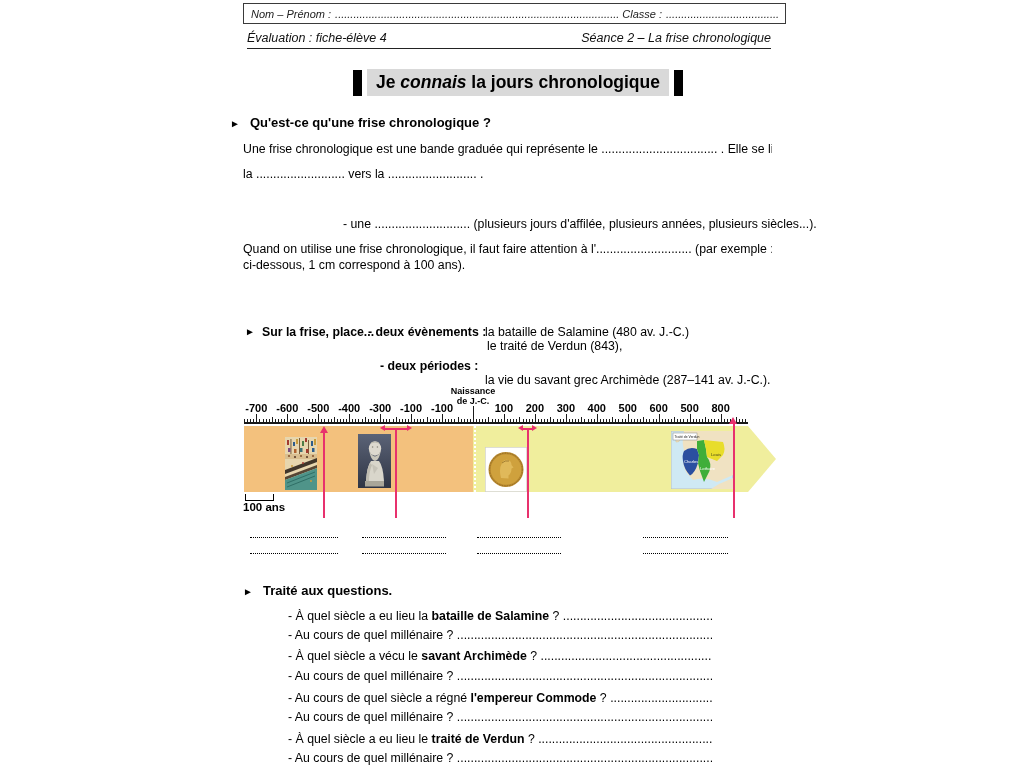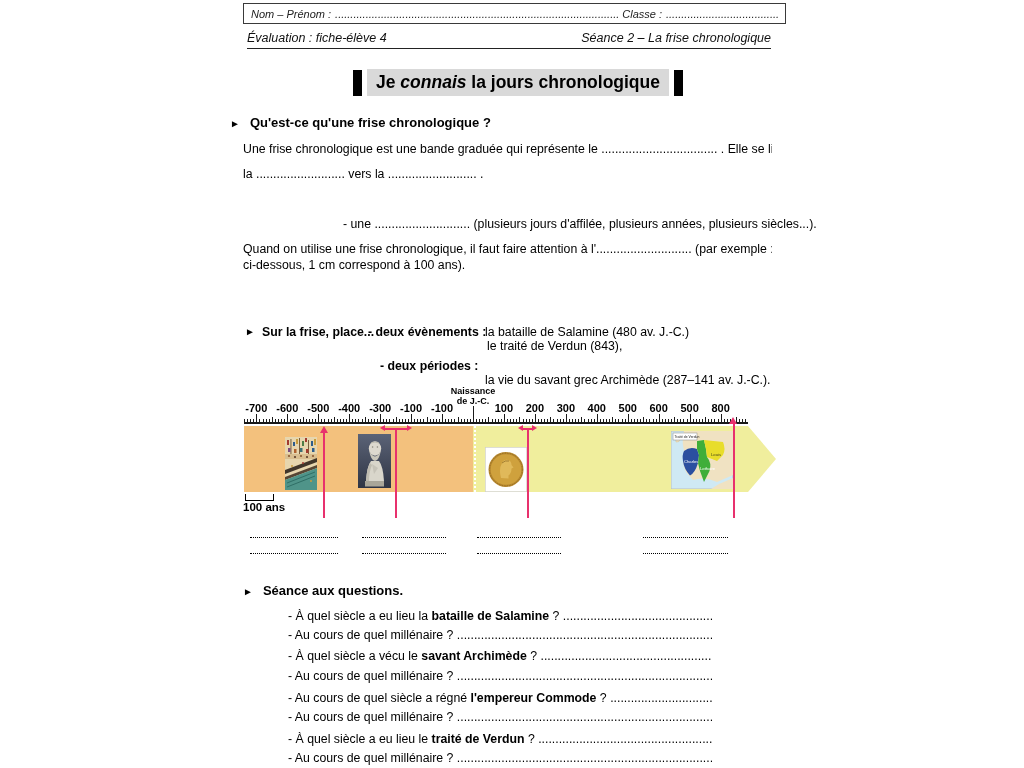--- a/index.html
+++ b/index.html
@@ -383,21 +383,21 @@
       <div class="ans-dots" style="left: 250px; top: 537px; width: 88px;"></div>
       <div class="ans-dots" style="left: 250px; top: 553px; width: 88px;"></div>
       <div class="ans-dots" style="left: 362px; top: 537px; width: 84px;"></div>
       <div class="ans-dots" style="left: 362px; top: 553px; width: 84px;"></div>
       <div class="ans-dots" style="left: 477px; top: 537px; width: 84px;"></div>
       <div class="ans-dots" style="left: 477px; top: 553px; width: 84px;"></div>
       <div class="ans-dots" style="left: 643px; top: 537px; width: 85px;"></div>
       <div class="ans-dots" style="left: 643px; top: 553px; width: 85px;"></div>
     </div>
 
-  <div class="abs sect" style="left:243px;top:583px;"><span class="tri">►</span><span>Séance aux questions.</span></div>
+  <div class="abs sect" style="left:243px;top:583px;"><span class="tri">►</span><span>Traité aux questions.</span></div>
   <div id="questions-list">
       <div class="q-line" style="top: 609px;"><span>- À quel siècle a eu lieu la </span><b>bataille de Salamine</b><span> ? </span><span>....................................................................................................</span></div>
       <div class="q-line" style="top: 628px;"><span>- Au cours de quel millénaire ? </span><b></b><span></span><span>....................................................................................................</span></div>
       <div class="q-line" style="top: 649px;"><span>- À quel siècle a vécu le </span><b>savant  Archimède</b><span> ? </span><span>....................................................................................................</span></div>
       <div class="q-line" style="top: 669px;"><span>- Au cours de quel millénaire ? </span><b></b><span></span><span>....................................................................................................</span></div>
       <div class="q-line" style="top: 691px;"><span>- Au cours de quel siècle a régné </span><b>l'empereur Commode</b><span> ? </span><span>....................................................................................................</span></div>
       <div class="q-line" style="top: 710px;"><span>- Au cours de quel millénaire ? </span><b></b><span></span><span>....................................................................................................</span></div>
       <div class="q-line" style="top: 732px;"><span>- À quel siècle a eu lieu le </span><b>traité de Verdun</b><span> ? </span><span>....................................................................................................</span></div>
       <div class="q-line" style="top: 751px;"><span>- Au cours de quel millénaire ? </span><b></b><span></span><span>....................................................................................................</span></div>
     </div>

